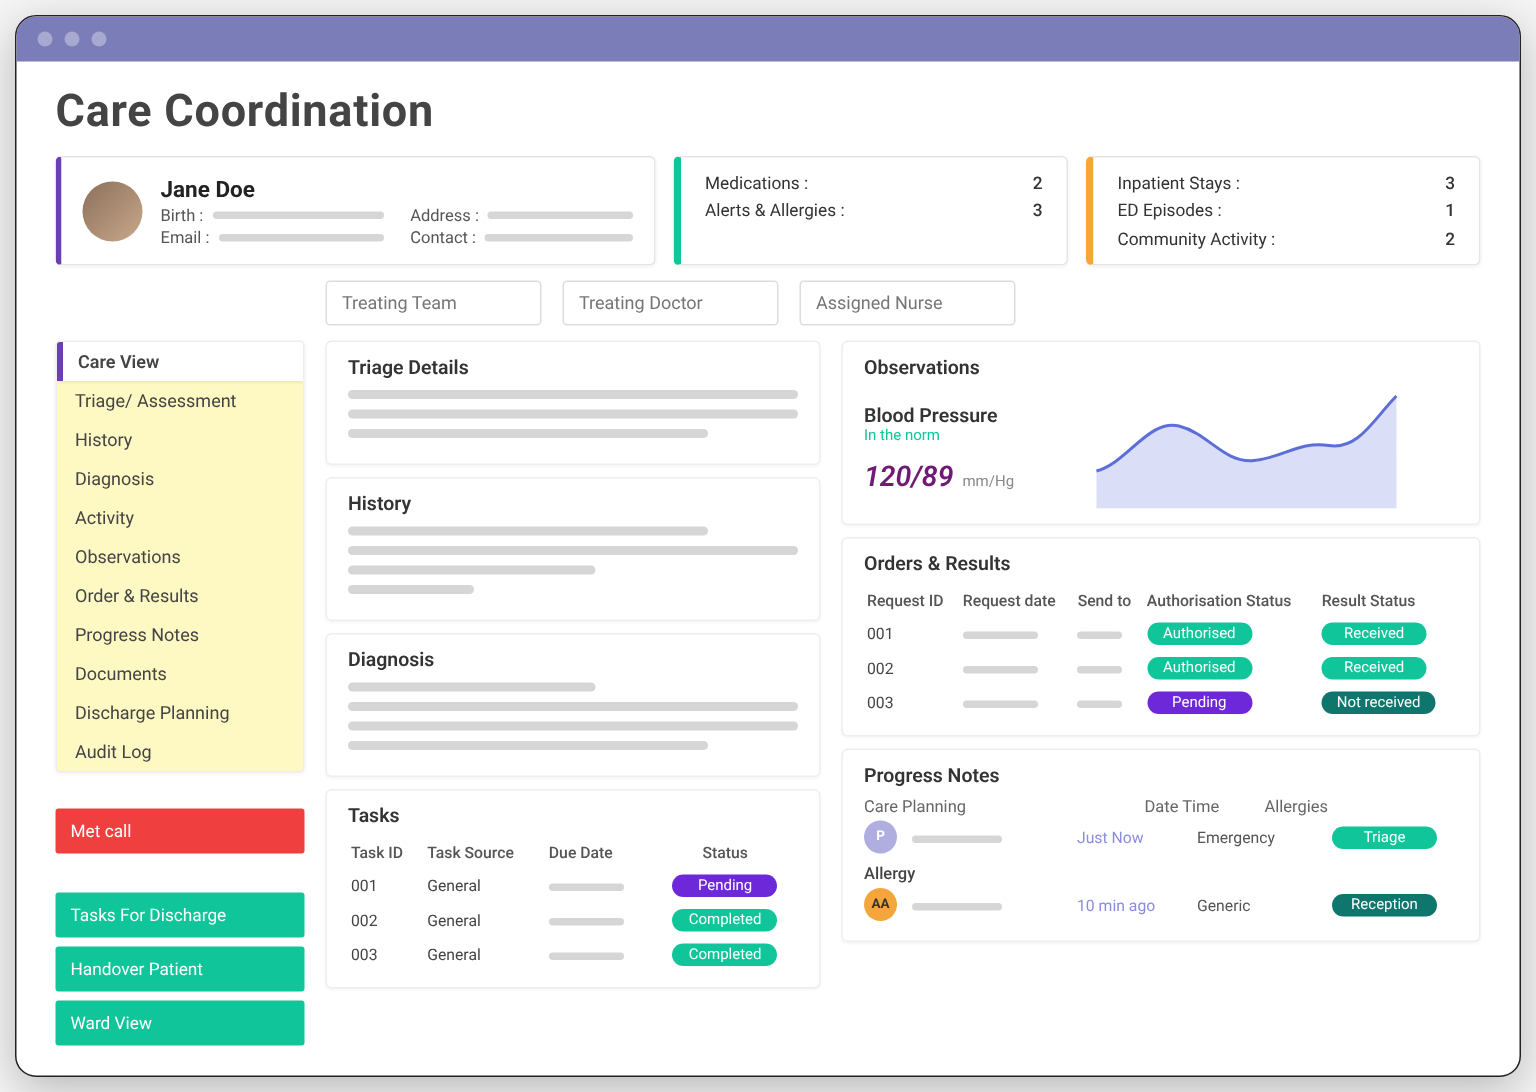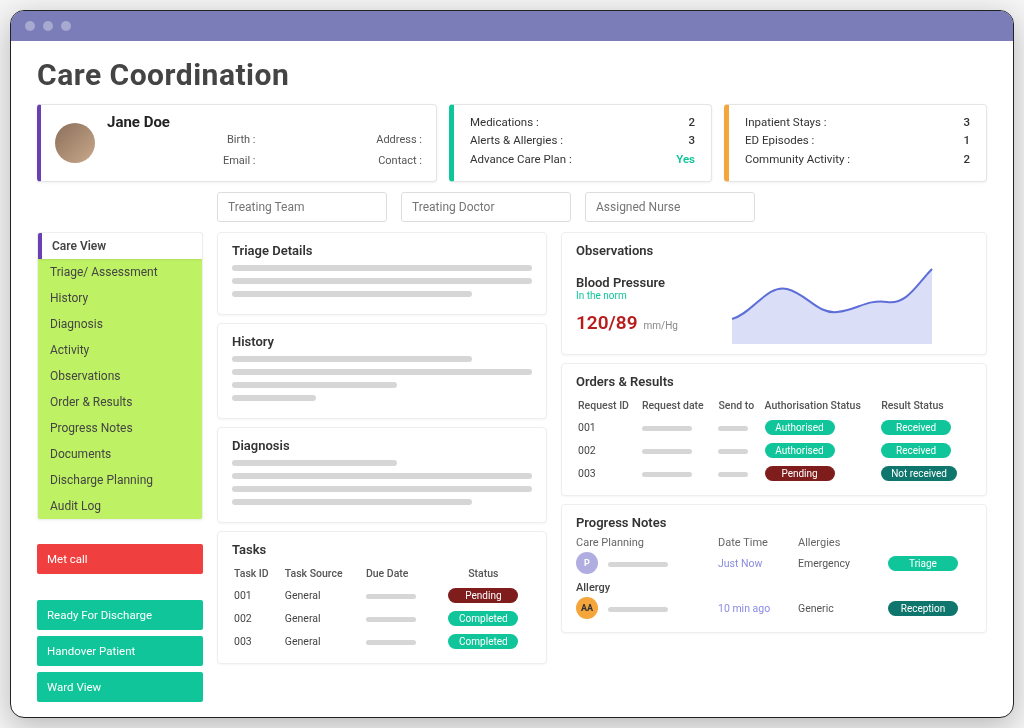--- a/index.html
+++ b/index.html
@@ -9,71 +9,71 @@
   .dot { width: 10px; height: 10px; border-radius: 50%; background: #a7a9d0; }
   .content { padding: 16px 26px 10px 26px; }
   .page-title { font-size: 30px; font-weight: 700; color: #444; letter-spacing: 0.5px; margin-bottom: 12px; }
   .top-cards { display: flex; gap: 12px; margin-bottom: 10px; }
   .card { background: #fff; border: 1px solid #e5e5e5; border-radius: 4px; box-shadow: 0 1px 3px rgba(0,0,0,.06); }
   .patient-card { display: flex; align-items: center; padding: 8px 14px; gap: 12px; flex: 0 0 400px; border-left: 4px solid #6a3fb3; }
   .avatar { width: 40px; height: 40px; border-radius: 50%; background: linear-gradient(135deg,#8b6f5a,#c9a98c); }
   .patient-info { flex: 1; }
   .patient-name { font-weight: 700; font-size: 15px; color: #222; }
   .info-grid { display: grid; grid-template-columns: 1fr 1fr; gap: 2px 18px; font-size: 11px; color: #555; margin-top: 2px; }
-  .info-grid div { display: flex; align-items: flex-end; gap: 6px; flex-direction: column; }
+  .info-grid div { display: flex; align-items: center; gap: 6px; }
   .placeholder-bar { height: 5px; background: #d6d6d6; border-radius: 3px; flex: 1; }
   .stat-card { padding: 8px 16px; flex: 1; font-size: 11.5px; color: #333; }
   .stat-card.green { border-left: 5px solid #10c59a; }
   .stat-card.orange { border-left: 5px solid #f4a63c; }
   .stat-row { display: flex; justify-content: space-between; line-height: 1.6; }
   .stat-row .val { font-weight: 500; }
   .val.yes { color: #10c59a; font-weight: 600; }
   .filter-row { display: flex; gap: 14px; margin-left: 180px; margin-bottom: 10px; }
-  .filter-row input { width: 170px; padding: 7px 10px; border: 1px solid #ddd; border-radius: 3px; font-size: 12px; color: #666; }
+  .filter-row input { width: 144px; padding: 7px 10px; border: 1px solid #ddd; border-radius: 3px; font-size: 12px; color: #666; }
   .main { display: flex; gap: 14px; }
   .sidebar { width: 166px; flex-shrink: 0; }
-  .nav { background: #bef264; border: 1px solid #eee; border-radius: 3px; box-shadow: 0 1px 3px rgba(0,0,0,.05); overflow: hidden; }
+  .nav { background: #fef9c3; border: 1px solid #eee; border-radius: 3px; box-shadow: 0 1px 3px rgba(0,0,0,.05); overflow: hidden; }
   .nav-item { padding: 6px 12px; font-size: 12px; color: #444; cursor: pointer; }
   .nav-item.active { border-left: 4px solid #6a3fb3; font-weight: 600; background: #fff; box-shadow: 0 1px 2px rgba(0,0,0,.08); padding-left: 10px; }
   .btn { display: block; width: 100%; border: none; padding: 8px 10px; text-align: left; font-size: 11.5px; color: #fff; cursor: pointer; margin-top: 6px; border-radius: 2px; }
   .btn.red { background: #ef3f3f; margin-top: 24px; }
   .btn.green { background: #10c59a; }
   .center-col { width: 330px; flex-shrink: 0; display: flex; flex-direction: column; gap: 8px; }
   .right-col { flex: 1; display: flex; flex-direction: column; gap: 8px; }
   .section { background: #fff; border: 1px solid #eee; border-radius: 4px; padding: 10px 14px; box-shadow: 0 1px 2px rgba(0,0,0,.04); }
   .section-title { font-size: 13px; font-weight: 600; color: #333; margin-bottom: 6px; }
   .skel { height: 6px; background: #d6d6d6; border-radius: 3px; margin: 7px 0; }
   .skel.w80 { width: 80%; }
   .skel.w60 { width: 55%; }
   .skel.w30 { width: 28%; }
   table { width: 100%; border-collapse: collapse; font-size: 10.5px; }
   th { text-align: left; font-weight: 500; color: #555; padding: 4px 2px; }
   td { padding: 4px 2px; color: #444; }
   .mini-bar { height: 5px; background: #d6d6d6; border-radius: 3px; width: 50px; display: inline-block; }
   .badge { display: inline-block; padding: 2px 10px; border-radius: 10px; font-size: 10px; color: #fff; min-width: 70px; text-align: center; }
-  .badge.pending { background: #7f1d1d; }
+  .badge.pending { background: #6d28d9; }
   .badge.completed, .badge.authorised, .badge.received, .badge.triage { background: #10c59a; }
   .badge.notreceived { background: #0f766e; }
   .badge.reception { background: #0f766e; }
   .obs-wrap { display: flex; gap: 14px; align-items: center; }
   .obs-left { }
   .bp-label { font-size: 13px; font-weight: 600; color: #333; }
   .bp-norm { font-size: 10px; color: #10c59a; margin-bottom: 10px; }
-  .bp-val { font-size: 19px; color: #b91c1c; font-weight: 600; }
+  .bp-val { font-size: 19px; color: #701a75; font-weight: 600; font-style: italic; }
   .bp-unit { font-size: 10px; color: #888; margin-left: 6px; }
   .chart { flex: 1; height: 80px; }
   .note-row { display: flex; align-items: center; gap: 10px; font-size: 10.5px; color: #555; padding: 3px 0; }
   .note-circ { width: 22px; height: 22px; border-radius: 50%; font-size: 9px; font-weight: 700; display: flex; align-items: center; justify-content: center; color: #333; }
   .note-circ.p { background: #b0aee0; color: #fff; }
   .note-circ.aa { background: #f4a63c; }
   .note-row .lbl { width: 100px; }
   .note-row .time { width: 70px; color: #8a8ce0; }
   .note-row .spec { width: 80px; }
   .note-head { font-size: 11px; color: #666; display: flex; gap: 10px; }
-  .note-head span:nth-child(1){ width:132px;} .note-head span:nth-child(2){width:70px;} .note-head span:nth-child(3){width:80px;}
+  .note-head span:nth-child(1){ width:132px;} .note-head span:nth-child(2){width:70px;margin-left:45px;} .note-head span:nth-child(3){width:80px;}
   .sub { font-size: 11px; color: #444; font-weight: 500; margin-top: 4px; }
 </style>
 </head>
 <body>
 
 <div class="window">
   <div class="titlebar">
     <div class="dot"></div>
     <div class="dot"></div>
     <div class="dot"></div>
@@ -107,24 +107,20 @@
         </div>
       </div>
       <div class="card stat-card green">
         <div class="stat-row">
             <span>Medications :</span>
             <span class="val">2</span>
           </div>
         <div class="stat-row">
             <span>Alerts &amp; Allergies :</span>
             <span class="val">3</span>
-          </div>
-        <div class="stat-row">
-            <span>Advance Care Plan :</span>
-            <span class="val yes">Yes</span>
           </div>
       </div>
       <div class="card stat-card orange">
         <div class="stat-row">
             <span>Inpatient Stays :</span>
             <span class="val">3</span>
           </div>
         <div class="stat-row">
             <span>ED Episodes :</span>
             <span class="val">1</span>
@@ -152,21 +148,21 @@
           <div class="nav-item">Activity</div>
           <div class="nav-item">Observations</div>
           <div class="nav-item">Order &amp; Results</div>
           <div class="nav-item">Progress Notes</div>
           <div class="nav-item">Documents</div>
           <div class="nav-item">Discharge Planning</div>
           <div class="nav-item">Audit Log</div>
         </div>
         <button class="btn red">Met call</button>
         <div style="height:20px"></div>
-        <button class="btn green">Ready For Discharge</button>
+        <button class="btn green">Tasks For Discharge</button>
         <button class="btn green">Handover Patient</button>
         <button class="btn green">Ward View</button>
       </div>
 
       <div class="center-col">
         <div class="section">
           <div class="section-title">Triage Details</div>
           <div class="skel"></div>
             <div class="skel"></div>
             <div class="skel w80"></div>

